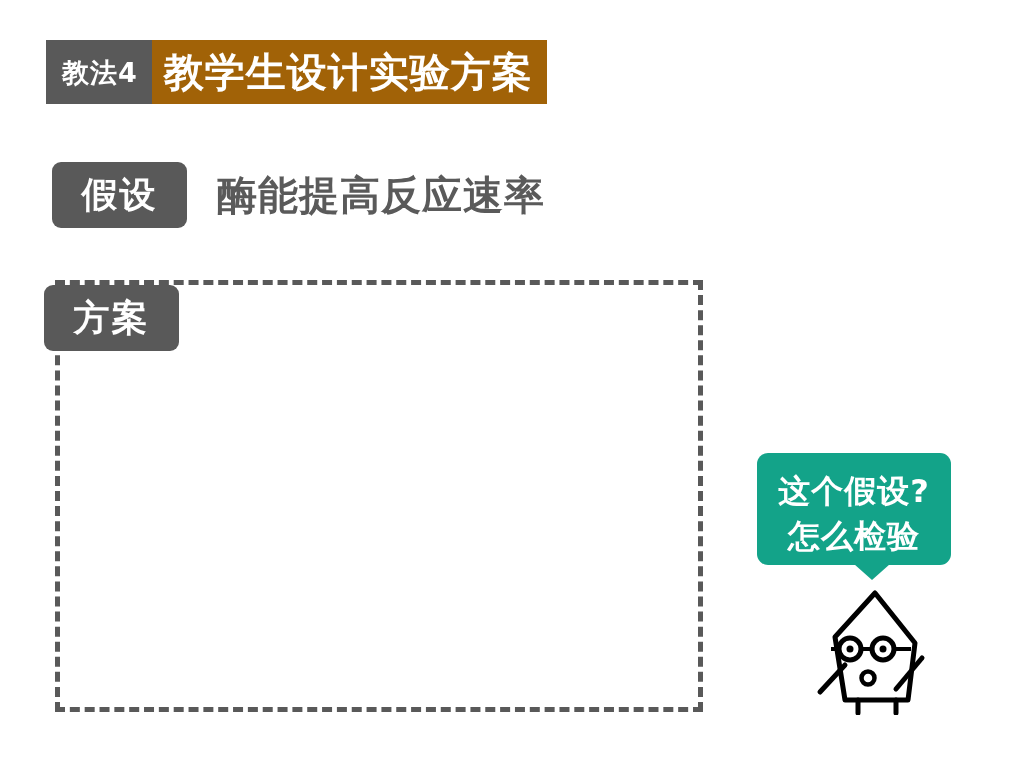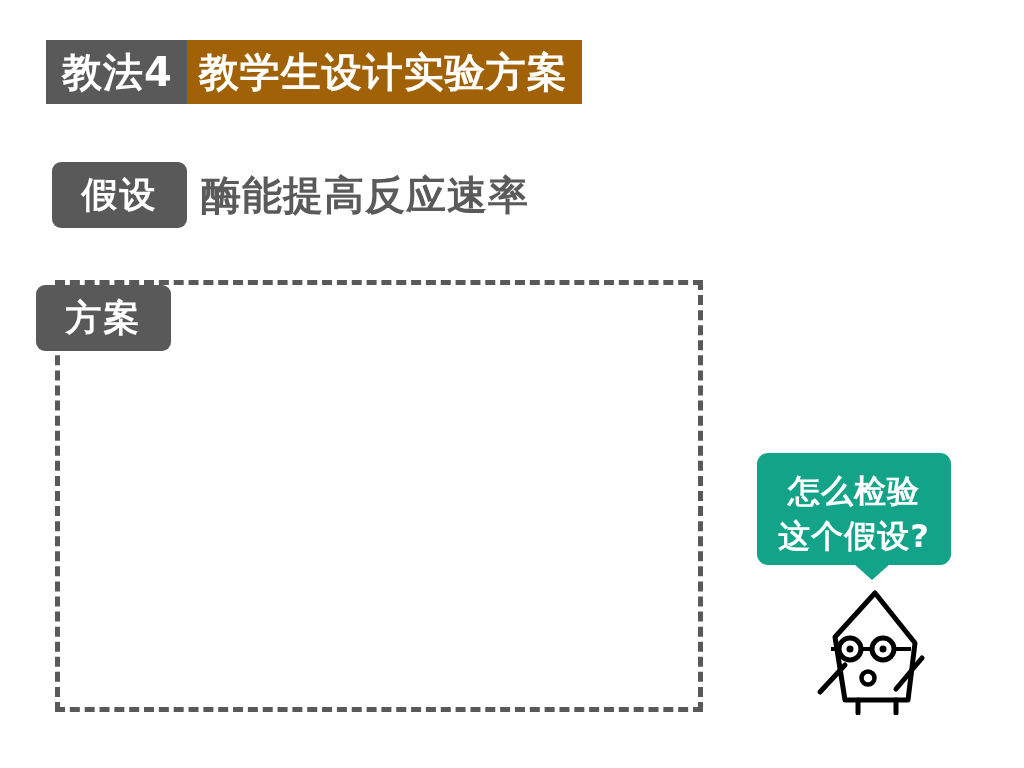--- a/index.html
+++ b/index.html
@@ -31,21 +31,21 @@
     display: flex;
     align-items: stretch;
   }
   .title-tag {
     background: #595959;
     color: #ffffff;
     display: flex;
     align-items: center;
     justify-content: center;
     padding: 0 14px 0 16px;
-    font-size: 40px;
+    font-size: 27px;
     font-weight: bold;
     letter-spacing: 1px;
     line-height: 1;
   }
   .title-main {
     background: #a16207;
     color: #ffffff;
     display: flex;
     align-items: center;
     justify-content: center;
@@ -56,20 +56,21 @@
     line-height: 1;
   }
 
   
   .hyp-row {
     position: absolute;
     left: 52px;
     top: 162px;
     display: flex;
     align-items: center;
+    gap: 16px;
   }
   .hyp-badge {
     background: #595959;
     color: #ffffff;
     border-radius: 9px;
     width: 135px;
     height: 66px;
     display: flex;
     align-items: center;
     justify-content: center;
@@ -94,21 +95,21 @@
     left: 55px;
     top: 280px;
     width: 648px;
     height: 432px;
     box-sizing: border-box;
     border: 5px dashed #595959;
     background: transparent;
   }
   .plan-badge {
     position: absolute;
-    left: 36px;
+    left: 44px;
     top: 285px;
     background: #595959;
     color: #ffffff;
     border-radius: 9px;
     width: 135px;
     height: 66px;
     display: flex;
     align-items: center;
     justify-content: center;
     font-size: 36px;
@@ -173,22 +174,22 @@
 
   <div class="hyp-row">
     <div class="hyp-badge">假设</div>
     <div class="hyp-text">酶能提高反应速率</div>
   </div>
 
   <div class="plan-box"></div>
   <div class="plan-badge">方案</div>
 
   <div class="bubble">
+    <div class="bubble-line">这个假设?</div>
     <div class="bubble-line">怎么检验</div>
-    <div class="bubble-line">这个假设?</div>
   </div>
   <div class="bubble-tail"></div>
 
   <div class="doodle">
     <svg viewBox="0 0 140 130" width="140" height="130" xmlns="http://www.w3.org/2000/svg">
 
       <path d="M63 8 L103 58 L96 115 L33 115 L23 52 Z" fill="#ffffff" stroke="#000000" stroke-width="5" stroke-linejoin="round" stroke-linecap="round"></path>
 
       <line x1="19" y1="64" x2="99" y2="64" stroke="#000000" stroke-width="4"></line>
 

